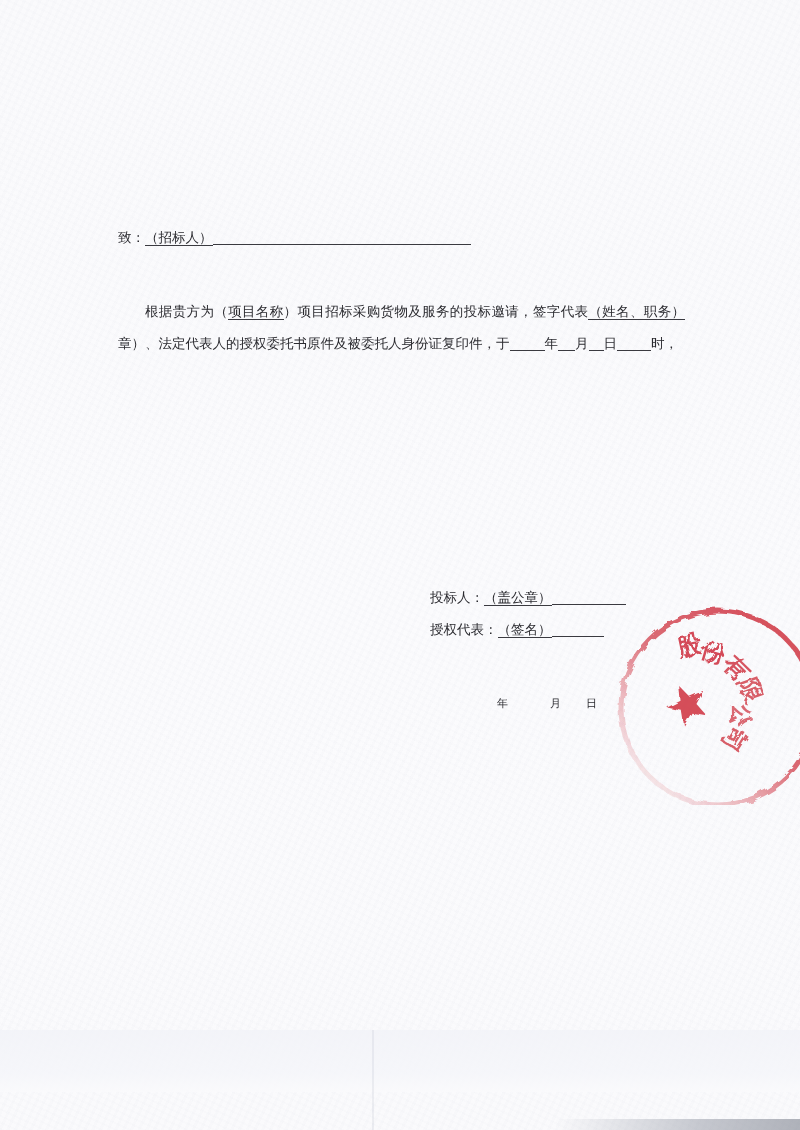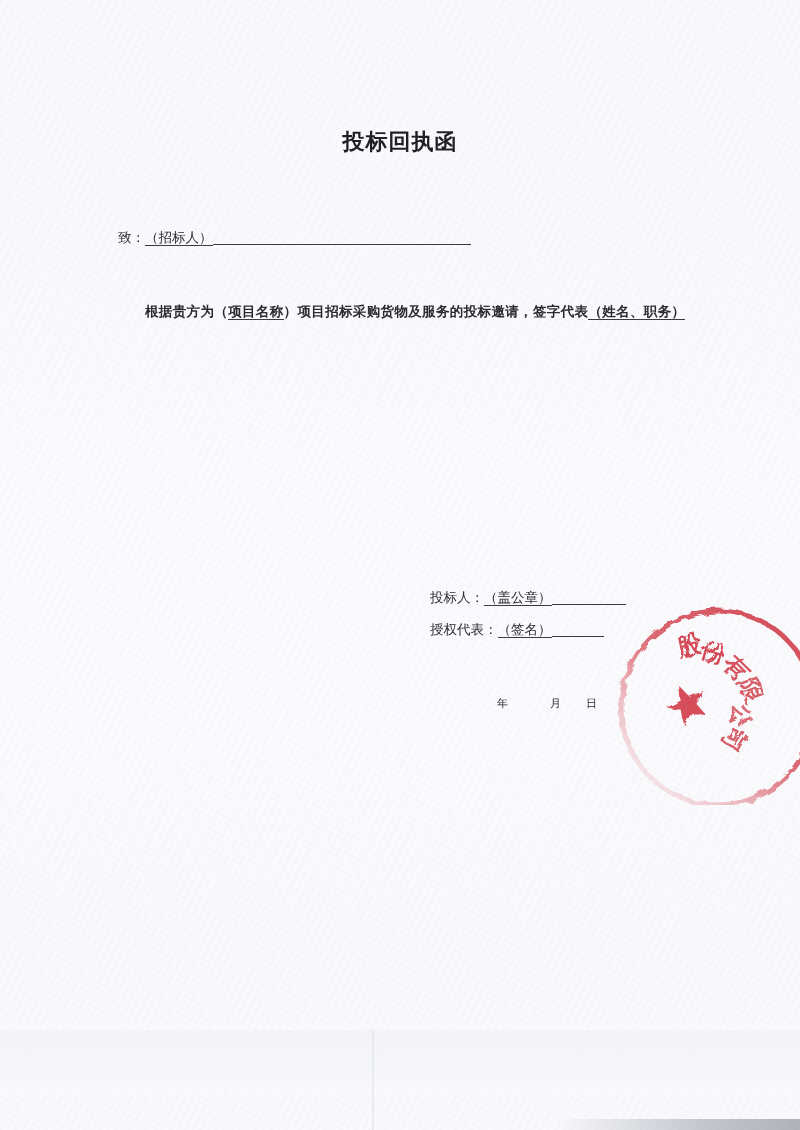--- a/index.html
+++ b/index.html
@@ -24,21 +24,21 @@
   .doc-title{
     position:absolute; top:127px; left:0; width:800px; text-align:center;
     font-size:22px; font-weight:700; letter-spacing:1px; color:#1f1f24;
   }
   .to-line{position:absolute; left:118px; top:212px; font-size:13.5px; white-space:nowrap;margin-top:16px;}
   .u{border-bottom:1.4px solid #3a3a40;}
   .blank{display:inline-block; border-bottom:1.4px solid #3a3a40; height:16px; vertical-align:-3px;}
   .to-line .blank{width:258px;}
 
   .para{position:absolute; left:118px; top:295px; width:567px; font-size:13.5px; line-height:32px;}
-  .para .line{width:567px; white-space:nowrap;font-weight:bold;}
+  .para .line{width:567px; white-space:nowrap;}
   .para .line.flush{text-align:justify; text-align-last:justify; white-space:normal;}
   .para .line.indent{padding-left:27px; width:540px;}
 
   .sig-line{position:absolute; left:430px; font-size:13.5px; white-space:nowrap;}
   .sig-bidder{top:588px;} .sig-rep{top:620px;}
   .sig-bidder .blank{width:74px;} .sig-rep .blank{width:52px;}
 
   .date-line{position:absolute; left:497px; top:696px; font-size:11px; white-space:nowrap;}
   .date-gap1{display:inline-block;width:42px;} .date-gap2{display:inline-block;width:25px;}
 
@@ -46,26 +46,26 @@
   .seal text{
     font-family:"DejaVu Serif", serif; font-weight:700; font-size:24px;
     fill:var(--seal-color,#cd2a38); text-anchor:middle; dominant-baseline:central;
   }
 </style>
 </head>
 <body>
 
 <div class="page">
 
-  <div class="doc-title">投标回执函</div>
 
   <div class="to-line"><span>致：</span><span class="u">（招标人）</span><span class="blank"></span></div>
 
   <div class="para">
     <div class="line indent flush"><span>根据贵方为（</span><span class="u">项目名称</span><span>）项目招标采购货物及服务的投标邀请，签字代表</span><span class="u">（姓名、职务）</span></div>
+    <div class="line"><span>章）、法定代表人的授权委托书原件及被委托人身份证复印件，于</span><span class="blank" style="width: 35px;"></span><span>年</span><span class="blank" style="width: 17px;"></span><span>月</span><span class="blank" style="width: 15px;"></span><span>日</span><span class="blank" style="width: 34px;"></span><span>时，</span></div>
   </div>
 
   <div class="sig-line sig-bidder"><span>投标人：</span><span class="u">（盖公章）</span><span class="blank"></span></div>
 
   <div class="sig-line sig-rep"><span>授权代表：</span><span class="u">（签名）</span><span class="blank"></span></div>
 
   <div class="date-line"><span>年</span><span class="date-gap1"></span><span>月</span><span class="date-gap2"></span><span>日</span></div>
 
   <svg class="seal" viewBox="580 575 220 230" xmlns="http://www.w3.org/2000/svg">
     <defs>

